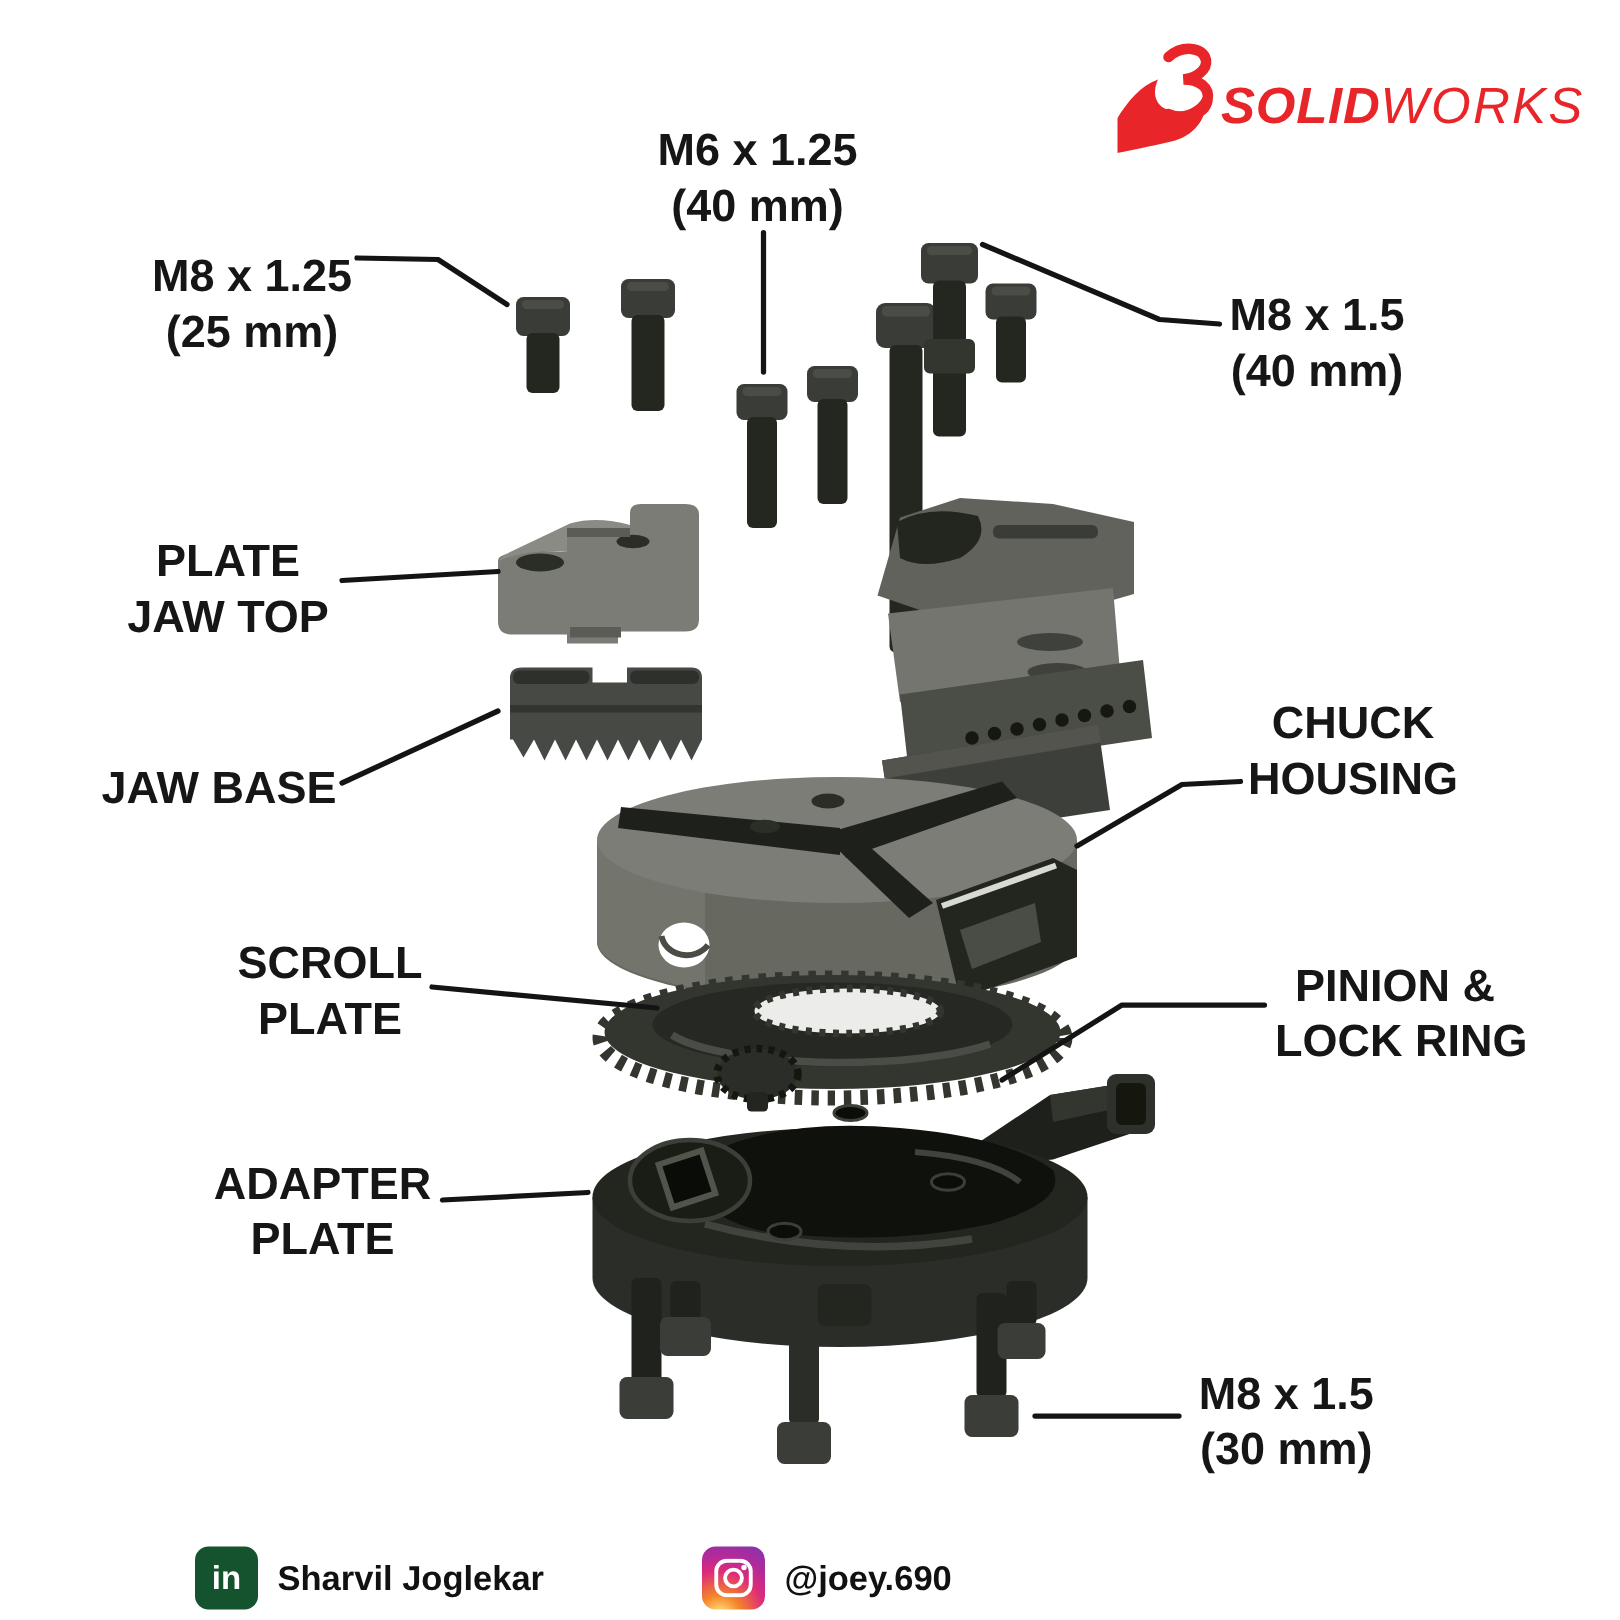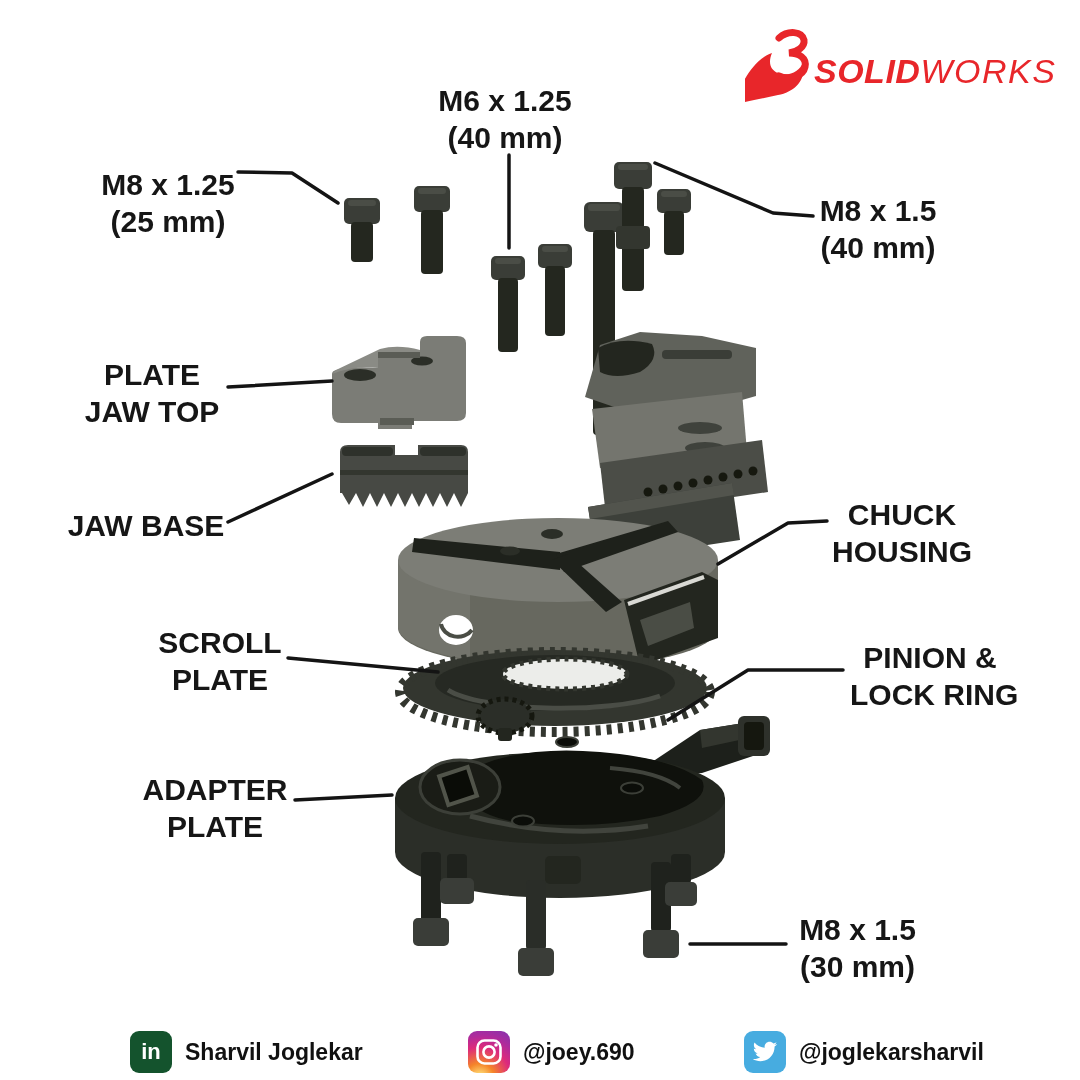--- a/index.html
+++ b/index.html
@@ -236,21 +236,21 @@
 
   <div class="callout" style="left:77px;top:356px;width:150px;">
     <div>PLATE</div>
     <div>JAW TOP</div>
   </div>
 
   <div class="callout" style="left:66px;top:507px;width:160px;">
     <div>JAW BASE</div>
   </div>
 
-  <div class="callout" style="left:827px;top:496px;width:150px;">
+  <div class="callout" style="left:827px;top:464px;width:150px;">
     <div>CHUCK</div>
     <div>HOUSING</div>
   </div>
 
   <div class="callout" style="left:150px;top:624px;width:140px;">
     <div>SCROLL</div>
     <div>PLATE</div>
   </div>
 
   <div class="callout" style="left:850px;top:639px;width:160px;">
@@ -279,27 +279,14 @@
     <div class="badge badge-instagram">
       <svg width="26" height="26" viewBox="0 0 26 26">
         <rect x="1.5" y="1.5" width="23" height="23" rx="7" fill="none" stroke="#fff" stroke-width="2.6"></rect>
         <circle cx="13" cy="13" r="5.6" fill="none" stroke="#fff" stroke-width="2.6"></circle>
         <circle cx="20" cy="6" r="1.8" fill="#fff"></circle>
       </svg>
     </div>
     <span class="handle">@joey.690</span>
   </div>
 
-  <div class="social" style="left:744px;">
-    <div class="badge badge-twitter">
-      <svg width="26" height="26" viewBox="0 0 32 32">
-        <path fill="#fff" d="M31,6.3c-1.1,0.5-2.3,0.8-3.5,1c1.3-0.8,2.2-2,2.7-3.4c-1.2,0.7-2.5,1.2-3.9,1.5
-          C25.1,4.1,23.4,3.3,21.6,3.3c-3.4,0-6.1,2.7-6.1,6.1c0,0.5,0.1,0.9,0.2,1.4C10.6,10.5,6.1,8.1,3.1,4.4
-          C2.6,5.3,2.3,6.3,2.3,7.4c0,2.1,1.1,4,2.7,5.1c-1,0-1.9-0.3-2.8-0.8v0.1c0,3,2.1,5.4,4.9,6
-          c-0.5,0.1-1,0.2-1.6,0.2c-0.4,0-0.8,0-1.1-0.1c0.8,2.4,3,4.2,5.7,4.2c-2.1,1.6-4.7,2.6-7.6,2.6
-          c-0.5,0-1,0-1.5-0.1c2.7,1.7,5.9,2.7,9.4,2.7c11.3,0,17.4-9.3,17.4-17.4c0-0.3,0-0.5,0-0.8
-          C28.9,8.7,30.1,7.6,31,6.3z"></path>
-      </svg>
-    </div>
-    <span class="handle">@joglekarsharvil</span>
-  </div>
 
 </div>
 
 </body></html>

